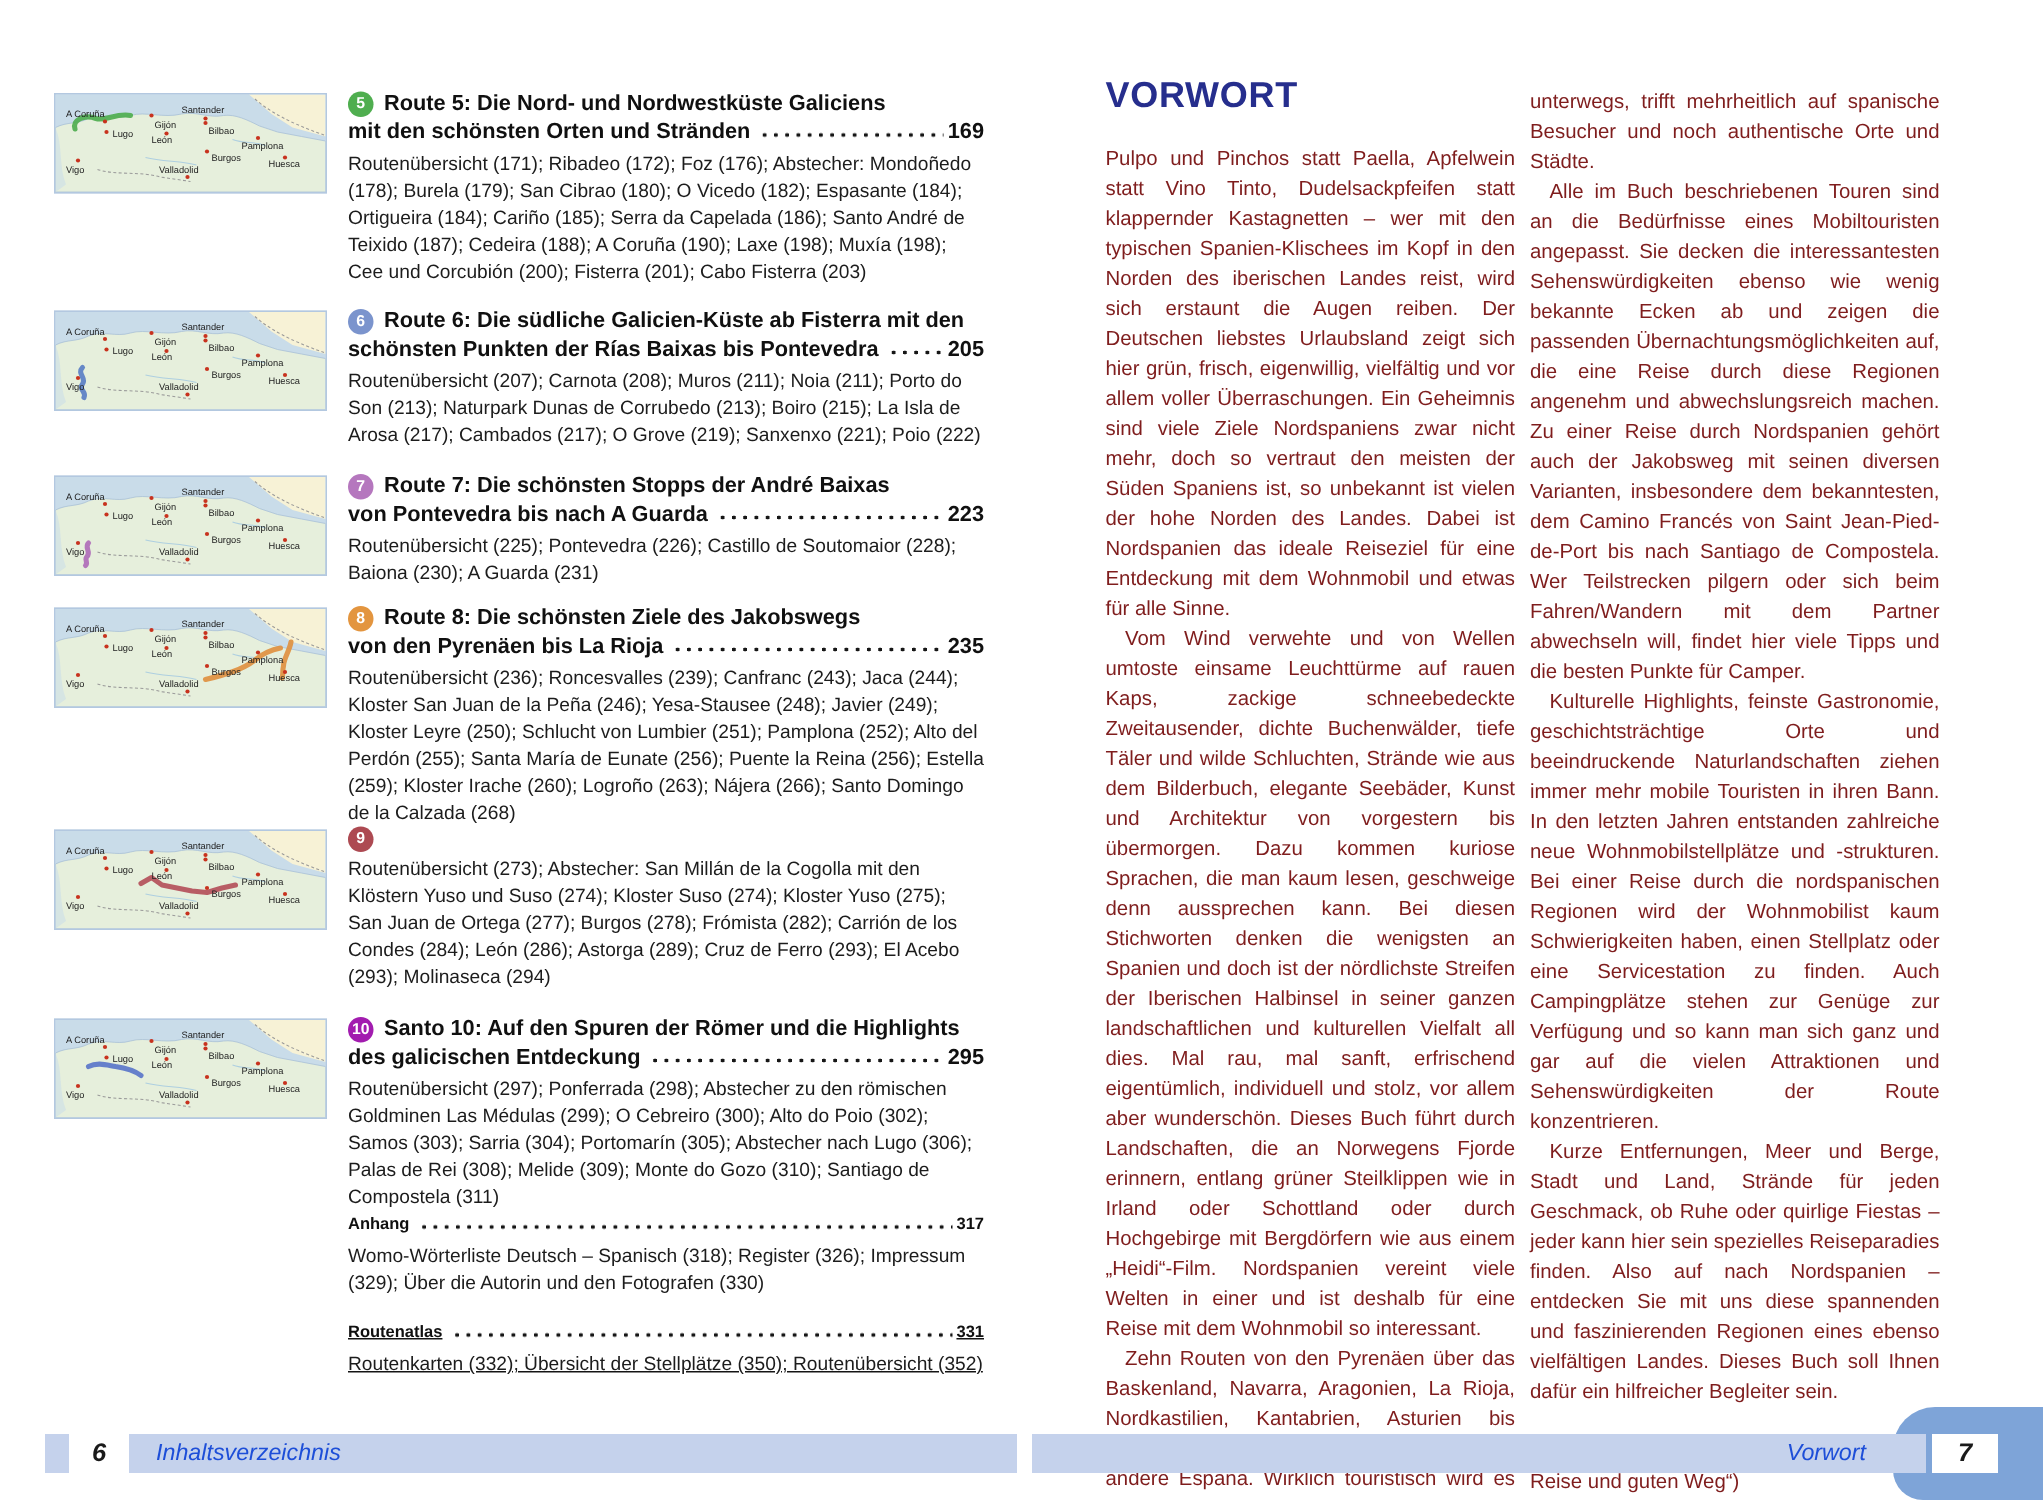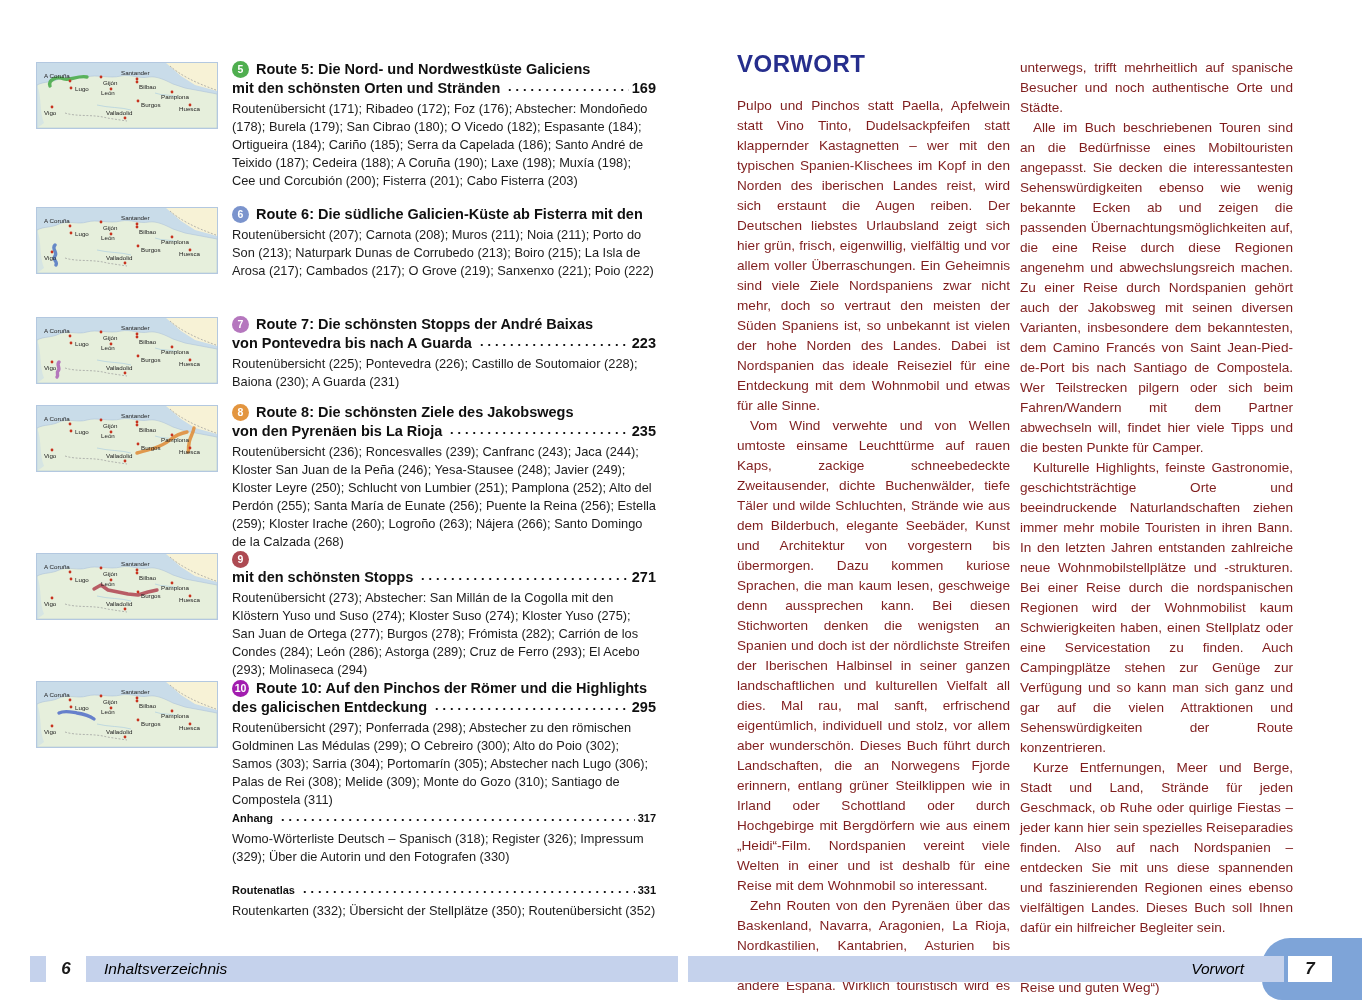--- a/index.html
+++ b/index.html
@@ -35,21 +35,21 @@
   .col2{left:1020px;top:58px;}
 
   
   .fbar{position:absolute;top:956px;height:26px;}
   .fbar-left{left:30px;width:648px;}
   .fbar-right{left:688px;width:596px;display:flex;align-items:center;justify-content:flex-end;padding-right:40px;box-sizing:border-box;}
   .numbox{position:absolute;top:956px;height:26px;background:#ffffff;display:flex;align-items:center;
           justify-content:center;font-weight:bold;font-style:italic;font-size:17px;color:#1a1a1a;}
   .numbox-left{left:46px;width:40px;}
   .numbox-right{left:1288px;width:44px;}
-  .flabel{font-style:italic;font-size:15.5px;color:#000000;}
+  .flabel{font-style:italic;font-size:15.5px;color:#1d4ed8;}
   .flabel-left{position:absolute;left:104px;top:960px;}
   .tab{position:absolute;right:0;top:938px;width:100px;height:62px;border-radius:28px 0 0 20px;}
 </style>
 </head>
 <body>
 
 <div class="spread">
 
   <div>
     <div class="toc-content" id="toc-content">
@@ -134,20 +134,25 @@
               <text x="142" y="48" font-size="6.2" fill="#222" font-family="Liberation Sans, sans-serif">Huesca</text>
               <circle cx="15" cy="44" r="1.4" fill="#c8321e"></circle>
               <text x="7" y="52" font-size="6.2" fill="#222" font-family="Liberation Sans, sans-serif">Vigo</text>
             </svg>
           </div>
           <div class="entry">
             <div class="t1">
               <span class="badge" style="background: rgb(123, 148, 205);">6</span>
               <span>Route 6: Die südliche Galicien-Küste ab Fisterra mit den</span>
             </div>
+            <div class="t2">
+              <span>schönsten Punkten der Rías Baixas bis Pontevedra</span>
+              <span class="leader"></span>
+              <span class="pg">205</span>
+            </div>
             <div class="tbody">Routenübersicht (207); Carnota (208); Muros (211); Noia (211); Porto do Son (213); Naturpark Dunas de Corrubedo (213); Boiro (215); La Isla de Arosa (217); Cambados (217); O Grove (219); Sanxenxo (221); Poio (222)</div>
           </div>
         </div>
         <div class="toc-row" style="min-height: 88px;">
           <div class="map-cell">
             <svg viewBox="0 0 180 65" width="180" height="65">
               <rect x="0" y="0" width="180" height="65" fill="#c9dce9"></rect>
               <path d="M0,22 C8,18 14,20 22,16 C32,12 40,17 50,14 C60,11 72,16 84,13 C94,11 102,16 112,14 C120,13 128,17 136,21 L148,25 L164,28 L180,31 L180,65 L0,65 Z" fill="#e6efdc" stroke="#a6bdd6" stroke-width="0.5"></path>
               <path d="M0,22 C5,34 2,48 7,60 L0,65 Z" fill="#c9dce9" opacity="0.55"></path>
               <path d="M129,0 L180,0 L180,28 L158,22 L144,13 L136,6 Z" fill="#f7f2d6"></path>
@@ -273,25 +278,20 @@
               <circle cx="153" cy="42" r="1.4" fill="#c8321e"></circle>
               <text x="142" y="48" font-size="6.2" fill="#222" font-family="Liberation Sans, sans-serif">Huesca</text>
               <circle cx="15" cy="44" r="1.4" fill="#c8321e"></circle>
               <text x="7" y="52" font-size="6.2" fill="#222" font-family="Liberation Sans, sans-serif">Vigo</text>
             </svg>
           </div>
           <div class="entry">
             <div class="t1">
               <span class="badge" style="background: rgb(173, 74, 82);">9</span>
             </div>
-            <div class="t2">
-              <span>mit den schönsten Stopps</span>
-              <span class="leader"></span>
-              <span class="pg">271</span>
-            </div>
             <div class="tbody">Routenübersicht (273); Abstecher: San Millán de la Cogolla mit den Klöstern Yuso und Suso (274); Kloster Suso (274); Kloster Yuso (275); San Juan de Ortega (277); Burgos (278); Frómista (282); Carrión de los Condes (284); León (286); Astorga (289); Cruz de Ferro (293); El Acebo (293); Molinaseca (294)</div>
           </div>
         </div>
         <div class="toc-row" style="min-height: 128px;">
           <div class="map-cell">
             <svg viewBox="0 0 180 65" width="180" height="65">
               <rect x="0" y="0" width="180" height="65" fill="#c9dce9"></rect>
               <path d="M0,22 C8,18 14,20 22,16 C32,12 40,17 50,14 C60,11 72,16 84,13 C94,11 102,16 112,14 C120,13 128,17 136,21 L148,25 L164,28 L180,31 L180,65 L0,65 Z" fill="#e6efdc" stroke="#a6bdd6" stroke-width="0.5"></path>
               <path d="M0,22 C5,34 2,48 7,60 L0,65 Z" fill="#c9dce9" opacity="0.55"></path>
               <path d="M129,0 L180,0 L180,28 L158,22 L144,13 L136,6 Z" fill="#f7f2d6"></path>
@@ -319,42 +319,42 @@
               <text x="69" y="52" font-size="6.2" fill="#222" font-family="Liberation Sans, sans-serif">Valladolid</text>
               <circle cx="153" cy="42" r="1.4" fill="#c8321e"></circle>
               <text x="142" y="48" font-size="6.2" fill="#222" font-family="Liberation Sans, sans-serif">Huesca</text>
               <circle cx="15" cy="44" r="1.4" fill="#c8321e"></circle>
               <text x="7" y="52" font-size="6.2" fill="#222" font-family="Liberation Sans, sans-serif">Vigo</text>
             </svg>
           </div>
           <div class="entry">
             <div class="t1">
               <span class="badge" style="background: #a21caf;">10</span>
-              <span>Route 10: Auf den Pinchos der Römer und die Highlights</span>
+              <span>Santo 10: Auf den Spuren der Römer und die Highlights</span>
             </div>
             <div class="t2">
               <span>des galicischen Entdeckung</span>
               <span class="leader"></span>
               <span class="pg">295</span>
             </div>
             <div class="tbody">Routenübersicht (297); Ponferrada (298); Abstecher zu den römischen Goldminen Las Médulas (299); O Cebreiro (300); Alto do Poio (302); Samos (303); Sarria (304); Portomarín (305); Abstecher nach Lugo (306); Palas de Rei (308); Melide (309); Monte do Gozo (310); Santiago de Compostela (311)</div>
           </div>
         </div>
         <div class="toc-row sec-row" style="min-height: 72px;">
           <div></div>
           <div class="entry">
             <div class="t2">
               <span>Anhang</span>
               <span class="leader"></span>
               <span class="pg">317</span>
             </div>
             <div class="tbody">Womo-Wörterliste Deutsch – Spanisch (318); Register (326); Impressum (329); Über die Autorin und den Fotografen (330)</div>
           </div>
         </div>
-        <div class="toc-row sec-row" style="min-height: 40px;">
+        <div class="toc-row sec-row" style="min-height: 40px; text-decoration: underline;">
           <div></div>
           <div class="entry">
             <div class="t2">
               <span>Routenatlas</span>
               <span class="leader"></span>
               <span class="pg">331</span>
             </div>
             <div class="tbody">Routenkarten (332); Übersicht der Stellplätze (350); Routenübersicht (352)</div>
           </div>
         </div>

